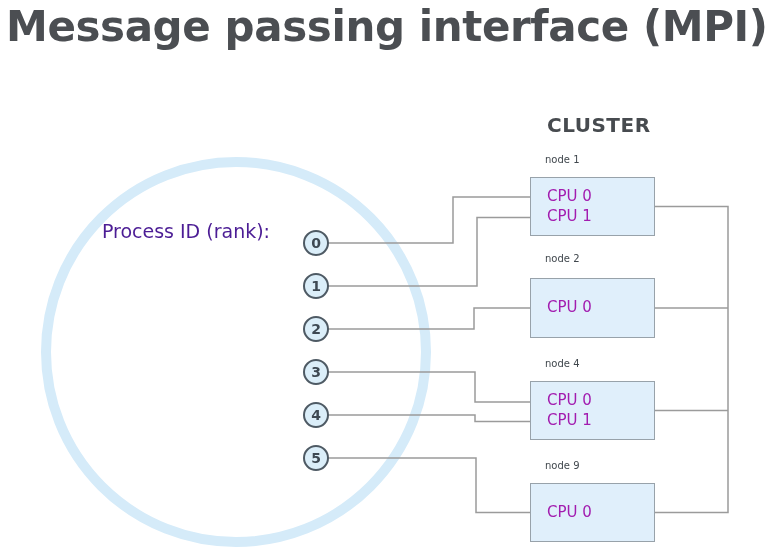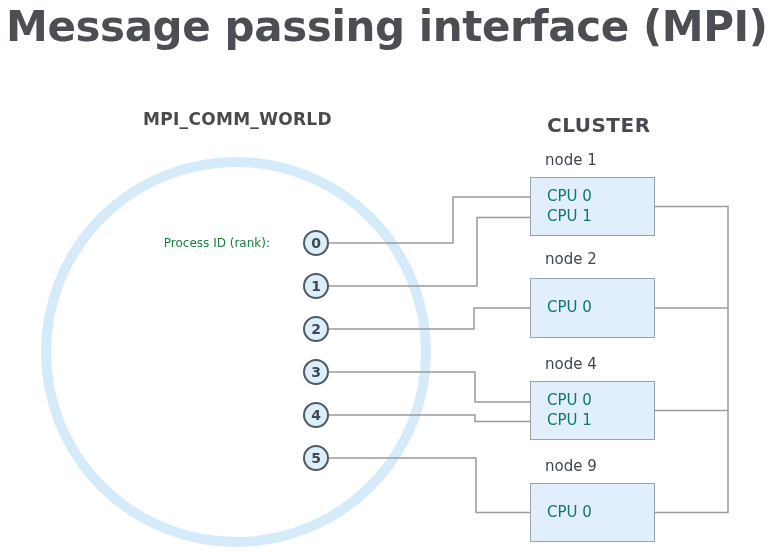--- a/index.html
+++ b/index.html
@@ -15,40 +15,40 @@
     position:absolute;font-weight:bold;color:#474b4f;white-space:nowrap;
   }
   .comm-heading{left:143px;top:109px;font-size:17px;letter-spacing:0.3px;}
   .cluster-heading{left:547px;top:113px;font-size:20px;letter-spacing:0.5px;}
   .big-circle{
     position:absolute;left:41px;top:157px;width:390px;height:390px;
     box-sizing:border-box;border:10px solid #d5ebf9;border-radius:50%;
   }
   .connectors{position:absolute;left:0;top:0;}
   .process-label{
-    position:absolute;left:95px;top:234px;width:175px;text-align:right;
-    font-size:12px;line-height:19px;color:#15803d;white-space:nowrap;
+    position:absolute;left:95px;top:222px;width:175px;text-align:right;
+    font-size:19px;line-height:19px;color:#4c1d95;white-space:nowrap;
   }
   .rank-circle{
     position:absolute;left:303px;width:26px;height:26px;box-sizing:border-box;
     background:#dbeef9;border:2px solid #4e5a64;border-radius:50%;
     display:flex;align-items:center;justify-content:center;
     font-size:14px;font-weight:bold;color:#3e4953;
   }
   .node-label{
-    position:absolute;left:545px;font-size:15px;line-height:20px;
+    position:absolute;left:545px;font-size:10px;line-height:20px;
     color:#40474d;white-space:nowrap;
   }
   .node-box{
     position:absolute;left:530px;width:125px;box-sizing:border-box;
     background:#e0effb;border:1px solid #98a2aa;
     display:flex;flex-direction:column;justify-content:center;
     padding-left:16px;
   }
-  .cpu{font-size:15px;line-height:19.5px;color:#0f766e;white-space:nowrap;}
+  .cpu{font-size:15px;line-height:19.5px;color:#a21caf;white-space:nowrap;}
 </style>
 </head>
 <body>
 
 <div class="stage">
 
   <div class="title">Message passing interface (MPI)</div>
 
   <div class="big-circle"></div>
 
@@ -59,21 +59,20 @@
       <path d="M316 329 H474 V308 H530"></path>
       <path d="M316 372 H475 V402 H530"></path>
       <path d="M316 415 H475 V421.5 H530"></path>
       <path d="M316 458 H476 V512.5 H530"></path>
       <path d="M655 206.5 H728 V512.5 H655"></path>
       <path d="M655 308 H728"></path>
       <path d="M655 410.5 H728"></path>
     </g>
   </svg>
 
-  <div class="section-heading comm-heading">MPI_COMM_WORLD</div>
   <div class="section-heading cluster-heading">CLUSTER</div>
 
   <div class="process-label">Process ID (rank):</div>
 
   <div class="rank-circle" style="top:230px">0</div>
   <div class="rank-circle" style="top:273px">1</div>
   <div class="rank-circle" style="top:316px">2</div>
   <div class="rank-circle" style="top:359px">3</div>
   <div class="rank-circle" style="top:402px">4</div>
   <div class="rank-circle" style="top:445px">5</div>

